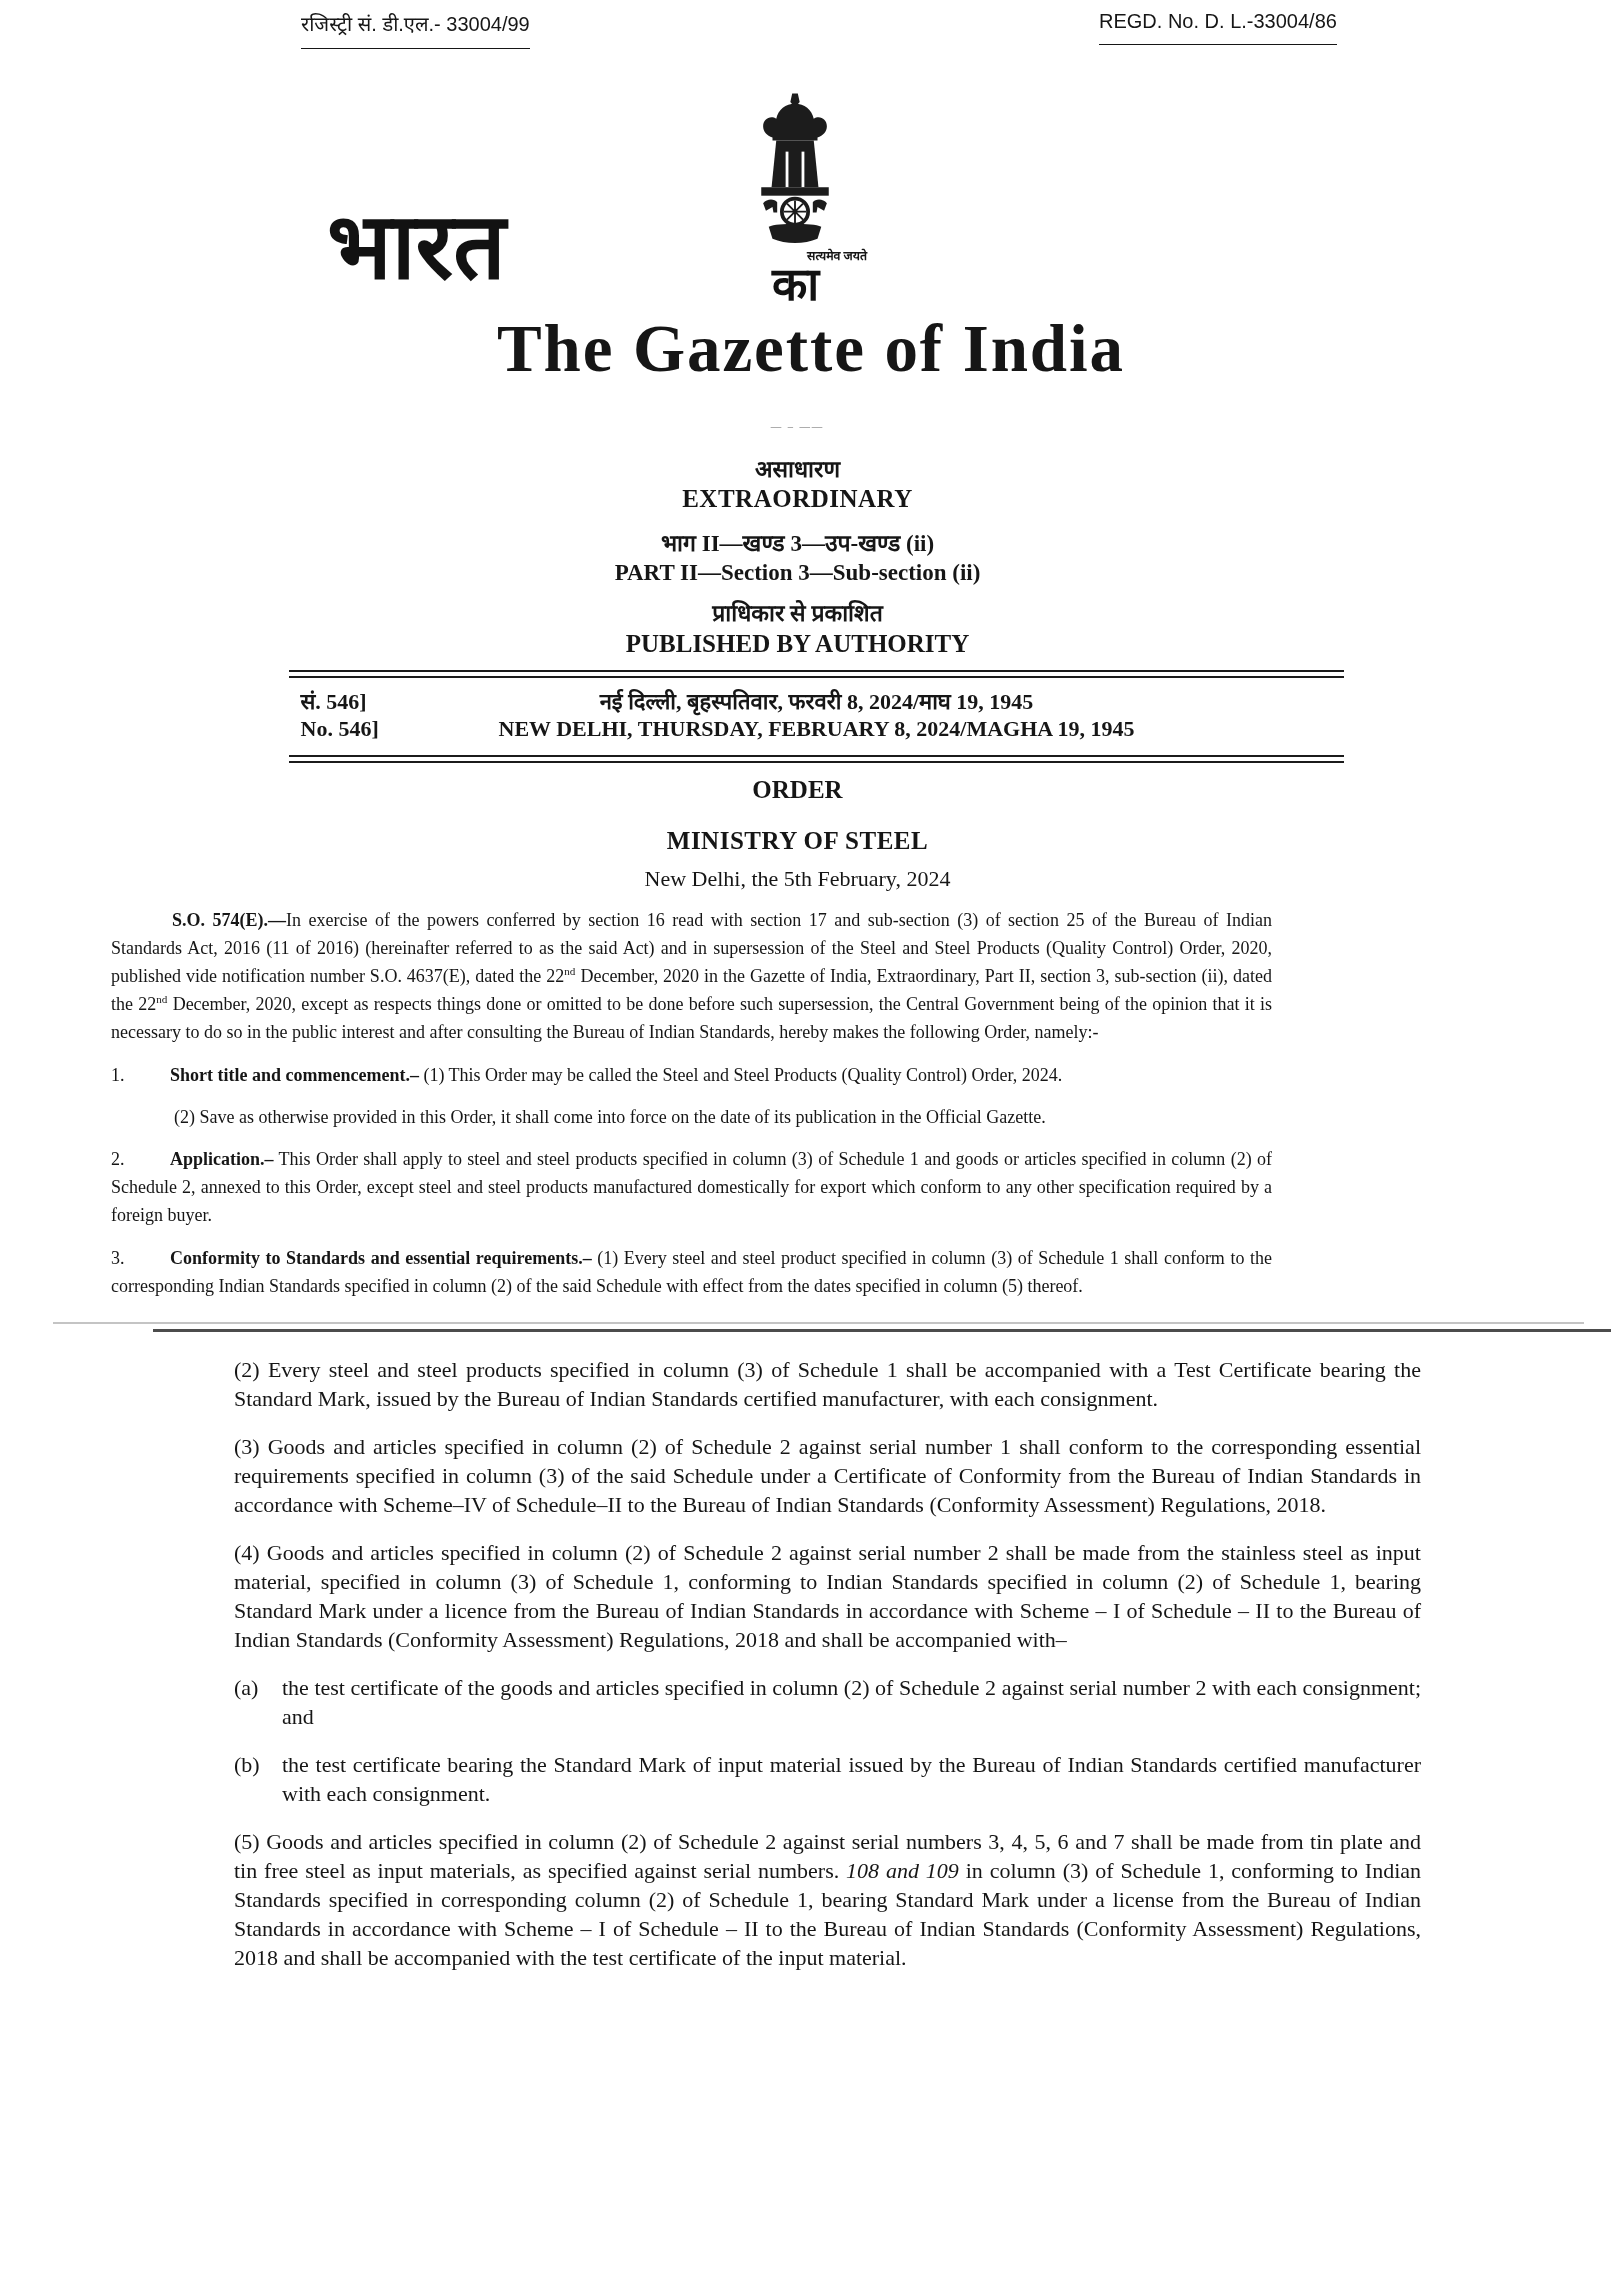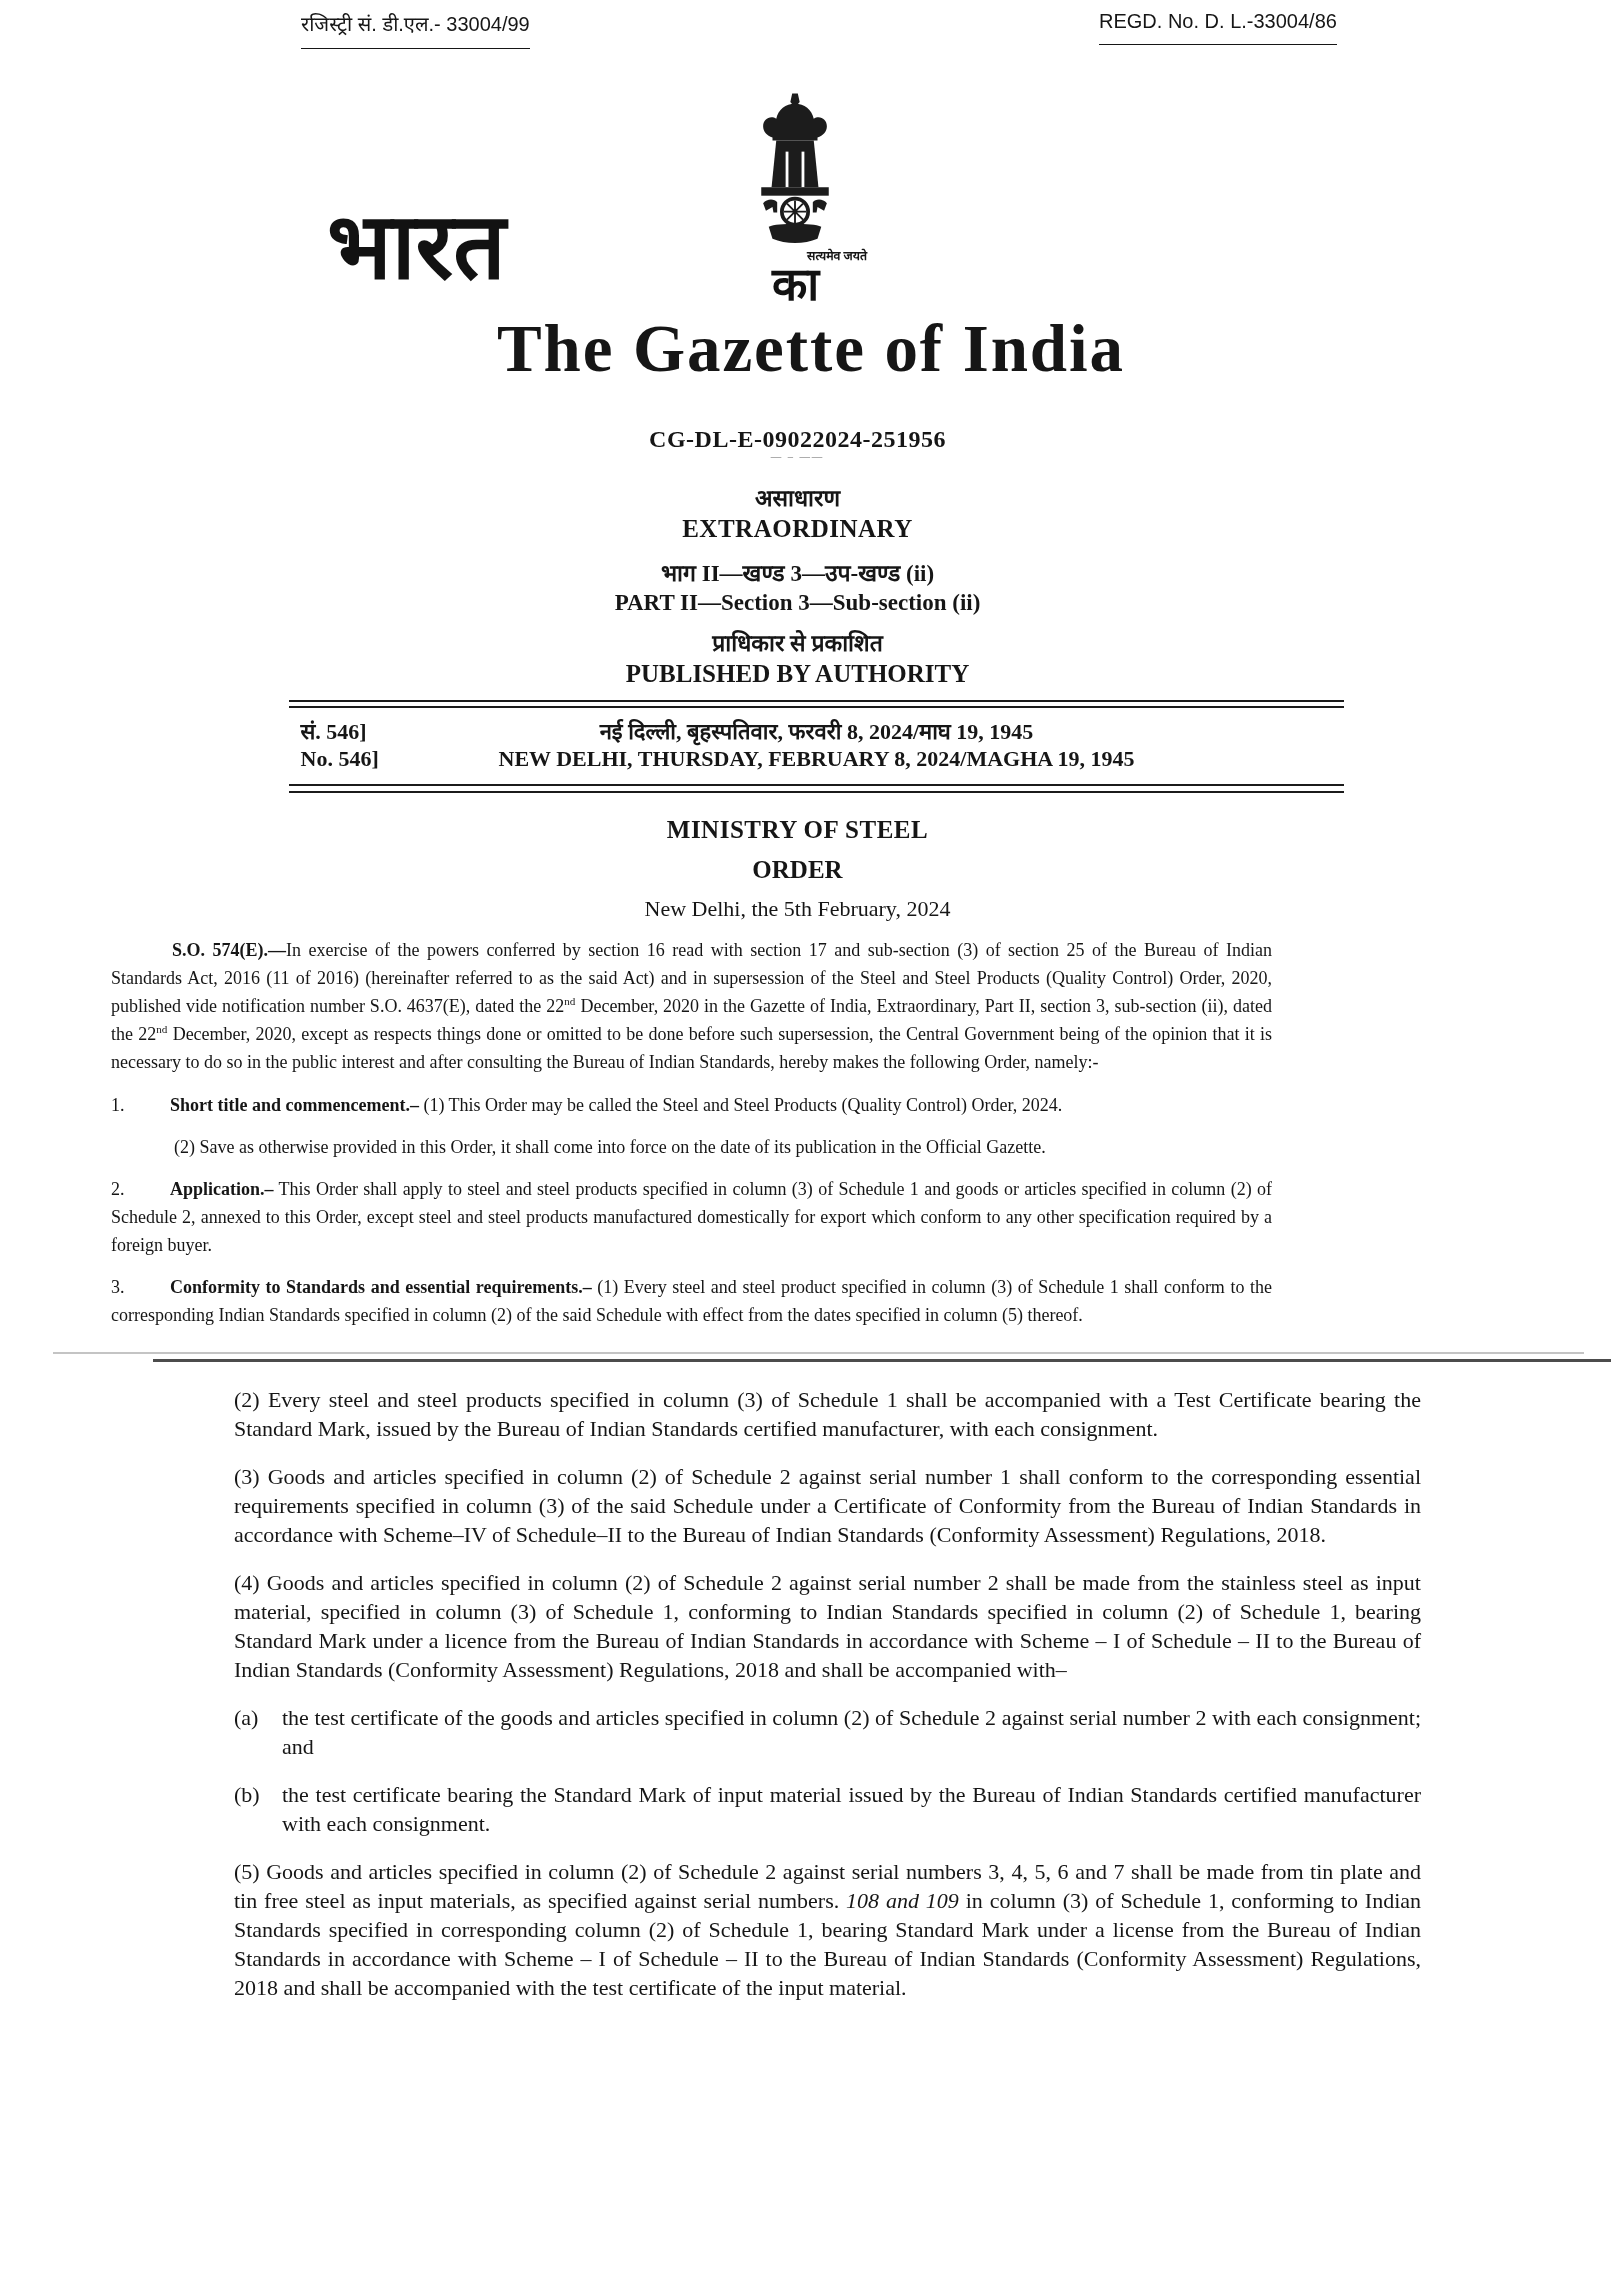--- a/index.html
+++ b/index.html
@@ -101,21 +101,20 @@
       <path d="M20,144 C30,140 66,140 76,144 L72,157 C58,163 38,163 24,157 Z"></path>
     </g>
   </svg>
   <div class="mh-hindi" id="mh-bharat">भारत</div>
   <div id="mh-motto">सत्यमेव जयते</div>
   <div class="mh-hindi" id="mh-ka">का</div>
   <div id="mh-gazette">The Gazette of India</div>
 </div>
 
 <div class="center-col">
-  <div id="code-en">CG-DL-E-09022024-251956</div>
   <div id="code-marks">— –  ——</div>
 
   <div id="extra-hi">असाधारण</div>
   <div id="extra-en">EXTRAORDINARY</div>
 
   <div id="part-hi">भाग II—खण्ड 3—उप-खण्ड (ii)</div>
   <div id="part-en">PART II—Section 3—Sub-section (ii)</div>
 
   <div id="auth-hi">प्राधिकार से प्रकाशित</div>
   <div id="auth-en">PUBLISHED BY AUTHORITY</div>
@@ -130,22 +129,22 @@
     </div>
     <div class="issue-row">
       <span class="issue-no">No. 546]</span>
       <div class="issue-date">NEW DELHI, THURSDAY, FEBRUARY 8, 2024/MAGHA 19, 1945</div>
     </div>
   </div>
   <div class="double-rule"></div>
 </div>
 
 <div class="center-col">
+  <div id="order-heading">ORDER</div>
   <div id="ministry">MINISTRY OF STEEL</div>
-  <div id="order-heading">ORDER</div>
   <div id="dateline">New Delhi, the 5th February, 2024</div>
 </div>
 
 <div class="body1">
   <div class="para" id="para-so">
     <span><span class="b">S.O. 574(E).—</span><span>In exercise of the powers conferred by section 16 read with section 17 and sub-section (3) of section 25 of the Bureau of Indian Standards Act, 2016 (11 of 2016) (hereinafter referred to as the said Act)  and in supersession of the Steel and Steel Products (Quality Control) Order, 2020, published vide notification number S.O. 4637(E), dated the 22</span><sup>nd</sup><span> December, 2020 in the Gazette of India, Extraordinary, Part II, section 3, sub-section (ii), dated  the 22</span><sup>nd</sup><span> December, 2020, except as respects things done or omitted to be done before such supersession, the Central Government being of the opinion that it is necessary to do so in the public interest and after consulting the Bureau of Indian Standards, hereby makes the following Order, namely:-</span></span>
   </div>
 
   <div class="para">
     <span class="num">1.</span><span><span class="b">Short title and commencement.–</span><span> (1) This Order may be called the Steel and Steel Products (Quality Control) Order, 2024.</span></span>

